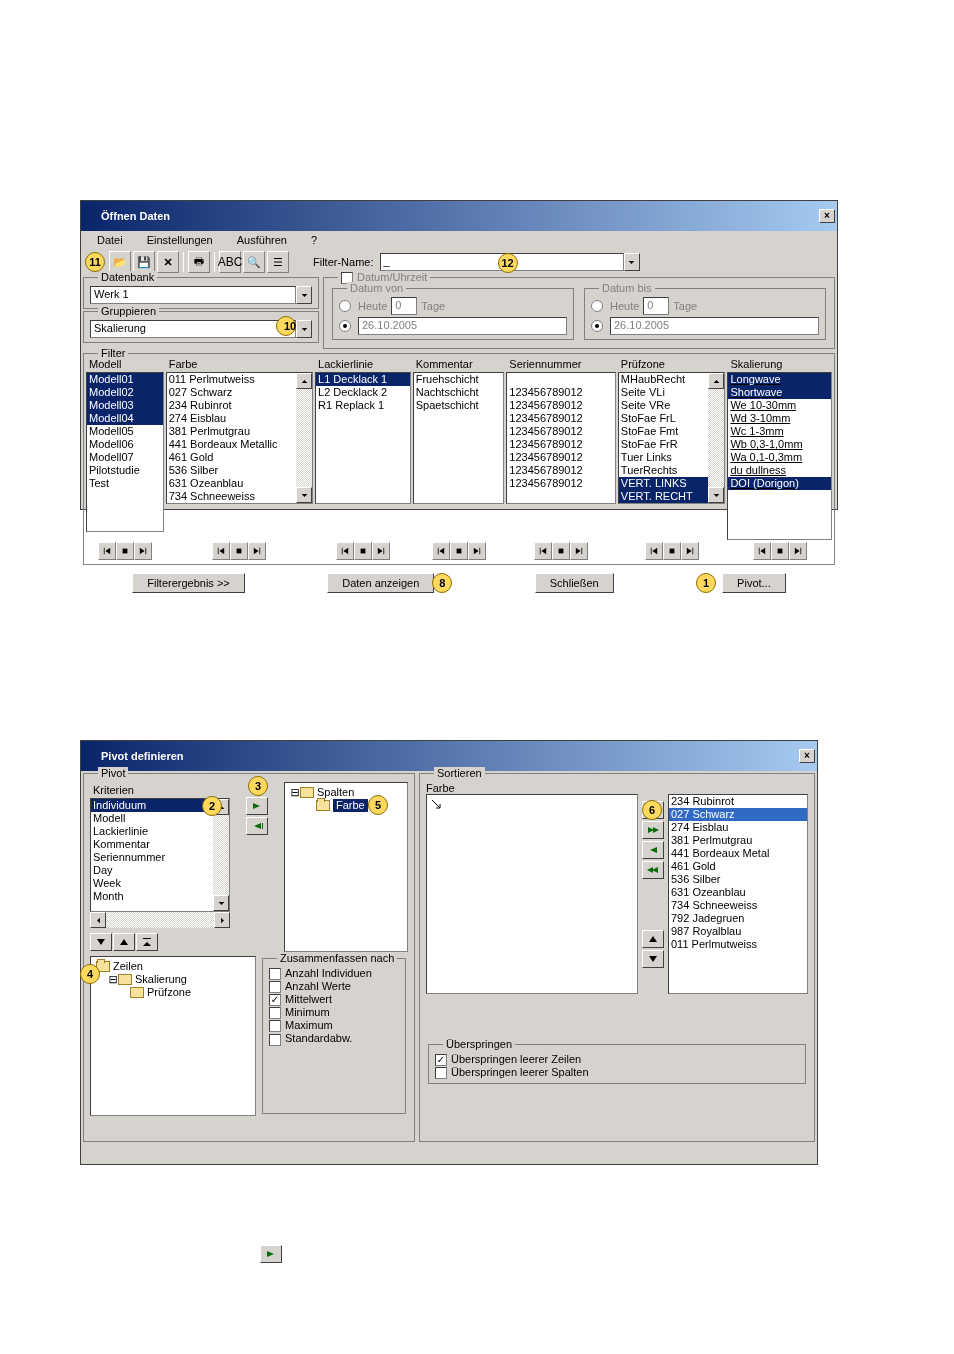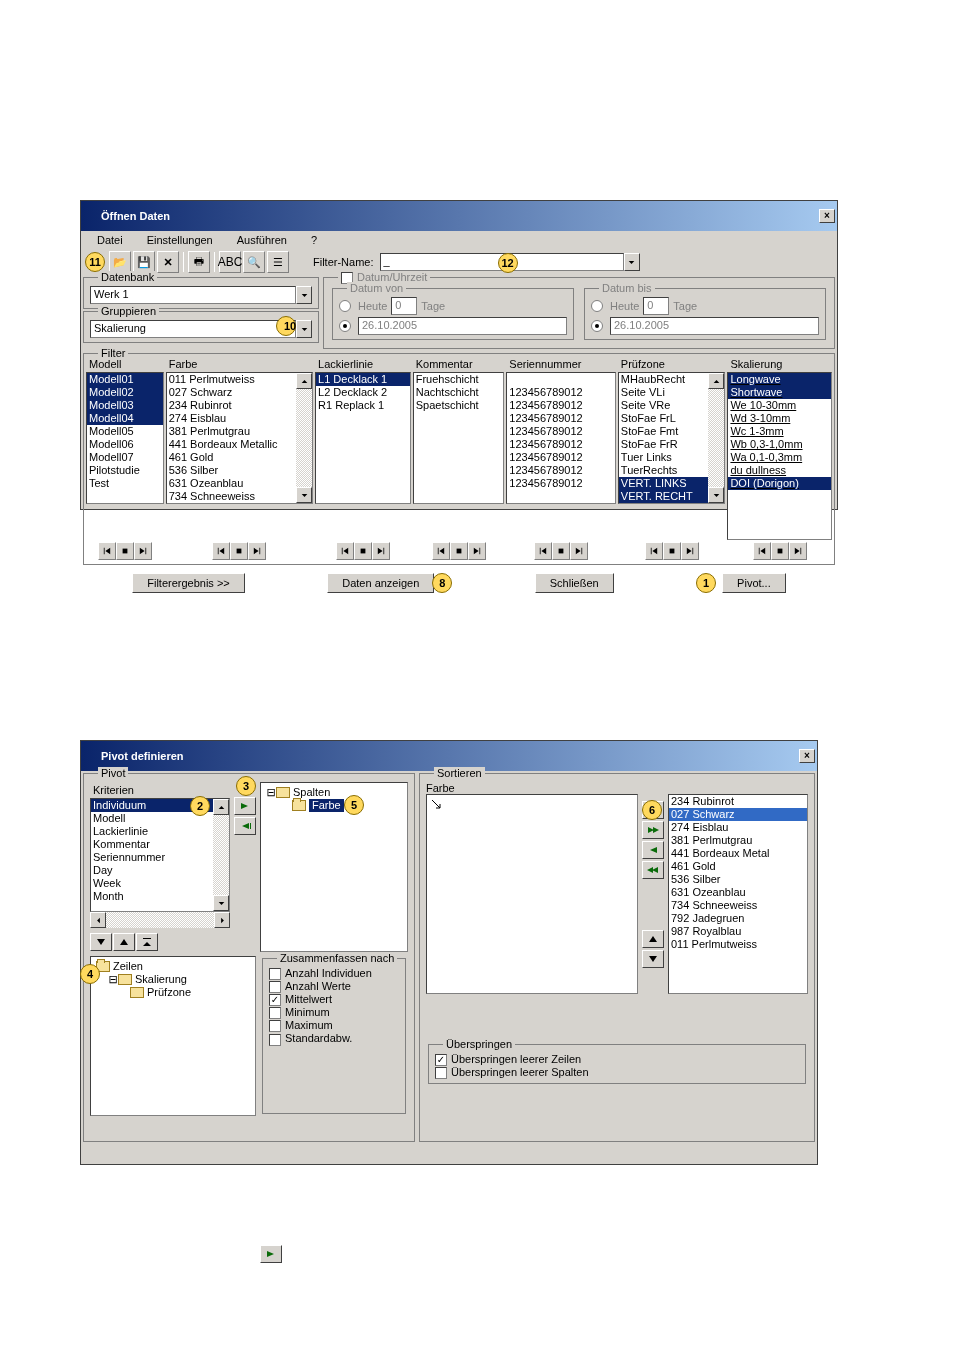--- a/index.html
+++ b/index.html
@@ -173,21 +173,21 @@
         </div>
       </div>
     </div>
   </div>
 
   <div class="groupbox" style="padding:2px 2px 4px 2px;">
     <span class="gb-title">Filter</span>
     <div class="filter-row" id="filter-row">
           <div class="filter-col" style="width: 78px;">
             <div class="filter-head">Modell</div>
-            <div class="listbox" style="height: 132px;">
+            <div class="listbox" style="height: 160px;">
               <div class="item sel">Modell01</div>
               <div class="item sel">Modell02</div>
               <div class="item sel">Modell03</div>
               <div class="item sel">Modell04</div>
               <div class="item">Modell05</div>
               <div class="item">Modell06</div>
               <div class="item">Modell07</div>
               <div class="item">Pilotstudie</div>
               <div class="item">Test</div>
             </div>
@@ -449,21 +449,21 @@
     <span class="ticon"></span>
     <span class="title">Pivot definieren</span>
     <span class="closebox">×</span>
   </div>
 
   <div style="display:flex; height:calc(100% - 50px);">
 
     <div class="groupbox" style="flex:1;">
       <span class="gb-title">Pivot</span>
 
-      <div style="display:flex; gap:4px; height:170px;">
+      <div style="display:flex; gap:16px; height:170px;">
 
         <div style="width:140px; display:flex; flex-direction:column;">
           <div class="filter-head">Kriterien</div>
           <div class="listbox" style="flex:1;" id="kriterien-listbox">
             <div class="item sel">Individuum</div>
                 <div class="item">Modell</div>
                 <div class="item">Lackierlinie</div>
                 <div class="item">Kommentar</div>
                 <div class="item">Seriennummer</div>
                 <div class="item">Day</div>

